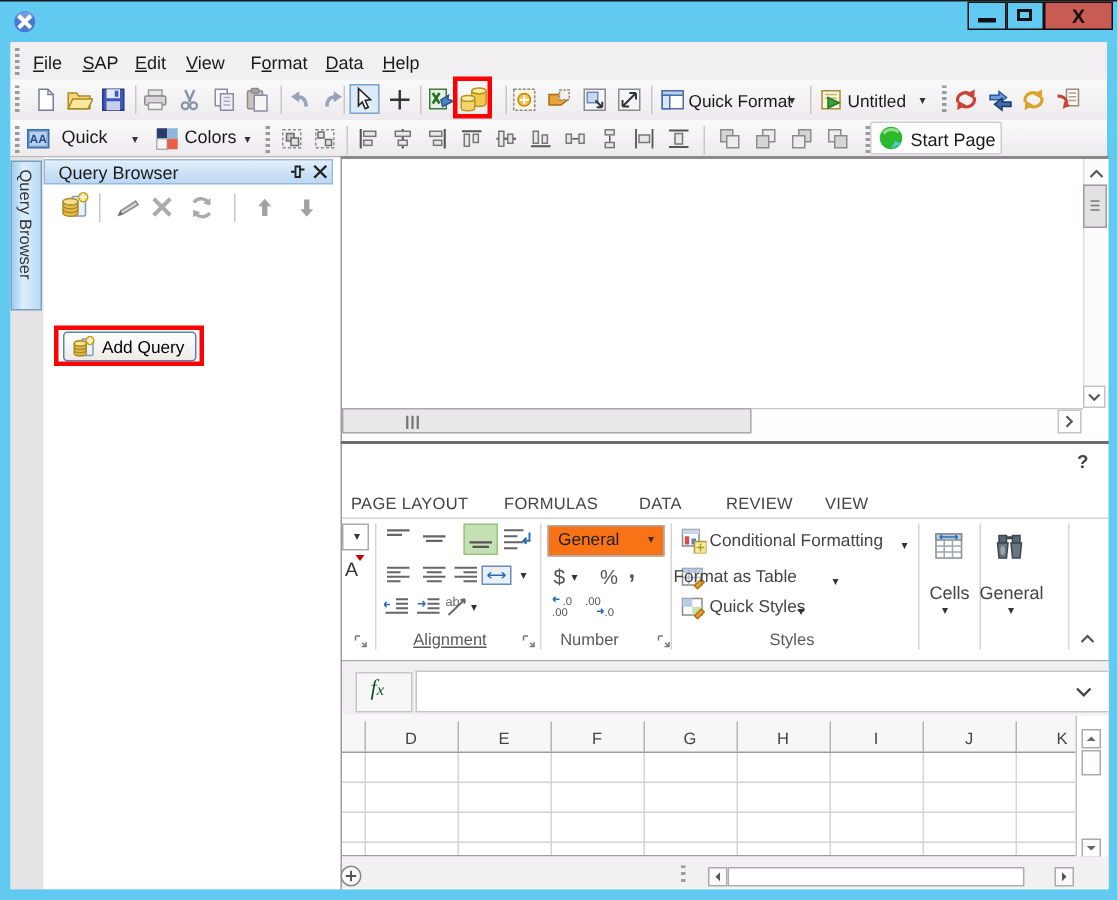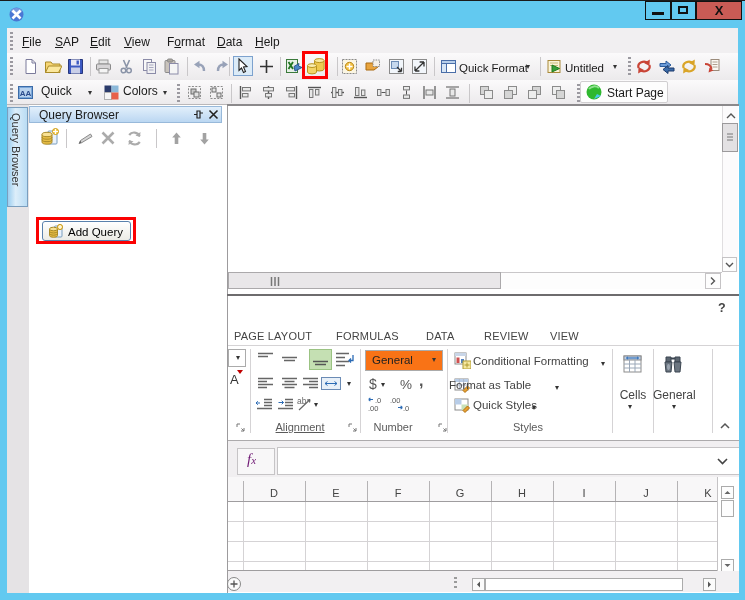--- a/index.html
+++ b/index.html
@@ -629,21 +629,21 @@
     </div>
   <div class="abs" style="left:719px;top:420px;width:12px;height:12px;">
       <svg width="12" height="12" viewBox="0 0 12 12">
         <path d="M2 8 L6 4 L10 8" stroke="#555" stroke-width="1.5" fill="none"></path>
       </svg>
     </div>
 
   <div class="abs" style="left:228px;top:440px;width:511px;height:1px;background:#ACAAAC;"></div>
   <div class="abs" style="left:228px;top:441px;width:511px;height:36px;background:#F1EFF1;"></div>
   <div class="abs" style="left:237px;top:448px;width:38px;height:27px;background:#F8F7F8;border:1px solid #C6C4C6;"></div>
-  <div class="abs" style="left:247px;top:451px;font-size:15px;font-style:italic;color:#701a75;font-family:'Liberation Serif',serif;"><i>f</i><span style="font-size:11px;">x</span></div>
+  <div class="abs" style="left:247px;top:451px;font-size:15px;font-style:italic;color:#14532d;font-family:'Liberation Serif',serif;"><i>f</i><span style="font-size:11px;">x</span></div>
   <div class="abs" style="left:277px;top:447px;width:462px;height:28px;background:#fff;border:1px solid #C6C4C6;border-right:none;"></div>
   <div class="abs" style="left:716px;top:455px;width:14px;height:14px;">
       <svg width="13" height="13" viewBox="0 0 13 13">
         <path d="M2 4 L6.5 8.5 L11 4" stroke="#444" stroke-width="1.6" fill="none"></path>
       </svg>
     </div>
 
   <div class="abs" style="left:228px;top:477px;width:511px;height:94px;background:#fff;"></div>
   <div class="abs" style="left:228px;top:477px;width:489px;height:25px;background:#F8F7F8;border-bottom:1px solid #9F9D9F;"></div>
 

